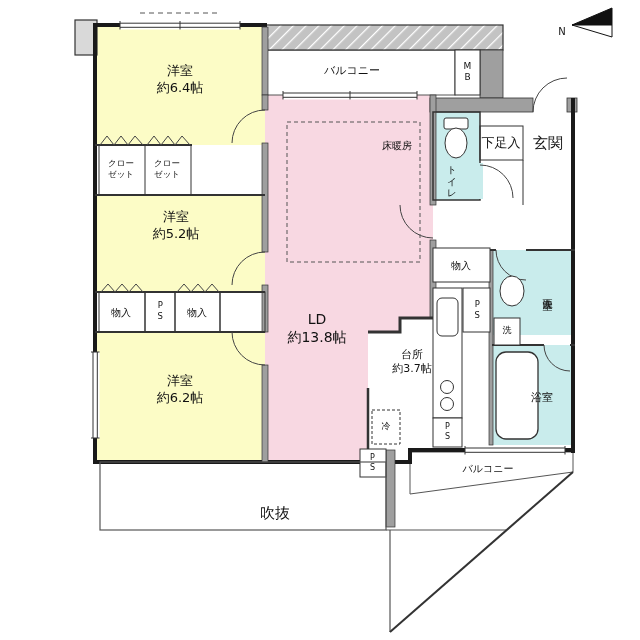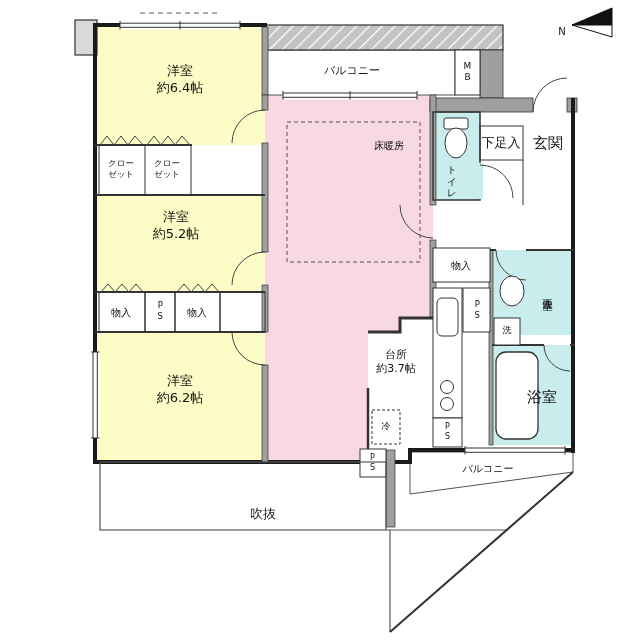--- a/index.html
+++ b/index.html
@@ -182,33 +182,37 @@
   <span>洋室</span>
       <span>約5.2帖</span>
 </div>
 <div class="label" style="left:121px;top:312px;font-size:10px">物入</div>
 <div class="label vtext" style="left:160px;top:311px;font-size:8.5px">PS</div>
 <div class="label" style="left:197px;top:312px;font-size:10px">物入</div>
 <div class="label" style="left:180px;top:390px;font-size:13px">
   <span>洋室</span>
       <span>約6.2帖</span>
 </div>
-<div class="label" style="left:389px;top:145px;font-size:10px">床暖房</div>
+<div class="label" style="left:317px;top:328px;font-size:14px">
+  <span>LD</span>
+      <span>約13.8帖</span>
+</div>
+<div class="label" style="left:397px;top:145px;font-size:10px">床暖房</div>
 <div class="label vtext" style="left:452px;top:177px;font-size:9.5px">トイレ</div>
 <div class="label" style="left:501px;top:143px;font-size:13px">下足入</div>
 <div class="label" style="left:548px;top:144px;font-size:15px">玄関</div>
 <div class="label" style="left:461px;top:265px;font-size:10px">物入</div>
 <div class="label vtext" style="left:477px;top:310px;font-size:8.5px">PS</div>
 <div class="label vtext" style="left:547px;top:292px;font-size:10px">洗面室</div>
 <div class="label" style="left:507px;top:331px;font-size:9px">洗</div>
-<div class="label" style="left:396px;top:362px;font-size:11px">
+<div class="label" style="left:412px;top:362px;font-size:11px">
   <span>台所</span>
       <span>約3.7帖</span>
 </div>
 <div class="label" style="left:386px;top:427px;font-size:9px">冷</div>
-<div class="label" style="left:542px;top:398px;font-size:15px">浴室</div>
+<div class="label" style="left:542px;top:398px;font-size:11px">浴室</div>
 <div class="label vtext" style="left:447px;top:432px;font-size:8px">PS</div>
 <div class="label vtext" style="left:372px;top:463px;font-size:8px">PS</div>
 <div class="label" style="left:488px;top:468px;font-size:10px">バルコニー</div>
-<div class="label" style="left:263px;top:514px;font-size:13px">吹抜</div>
+<div class="label" style="left:275px;top:514px;font-size:15px">吹抜</div>
 <div class="label" style="left:562px;top:31px;font-size:10px">N</div>
 
 </div>
 
 </body></html>

